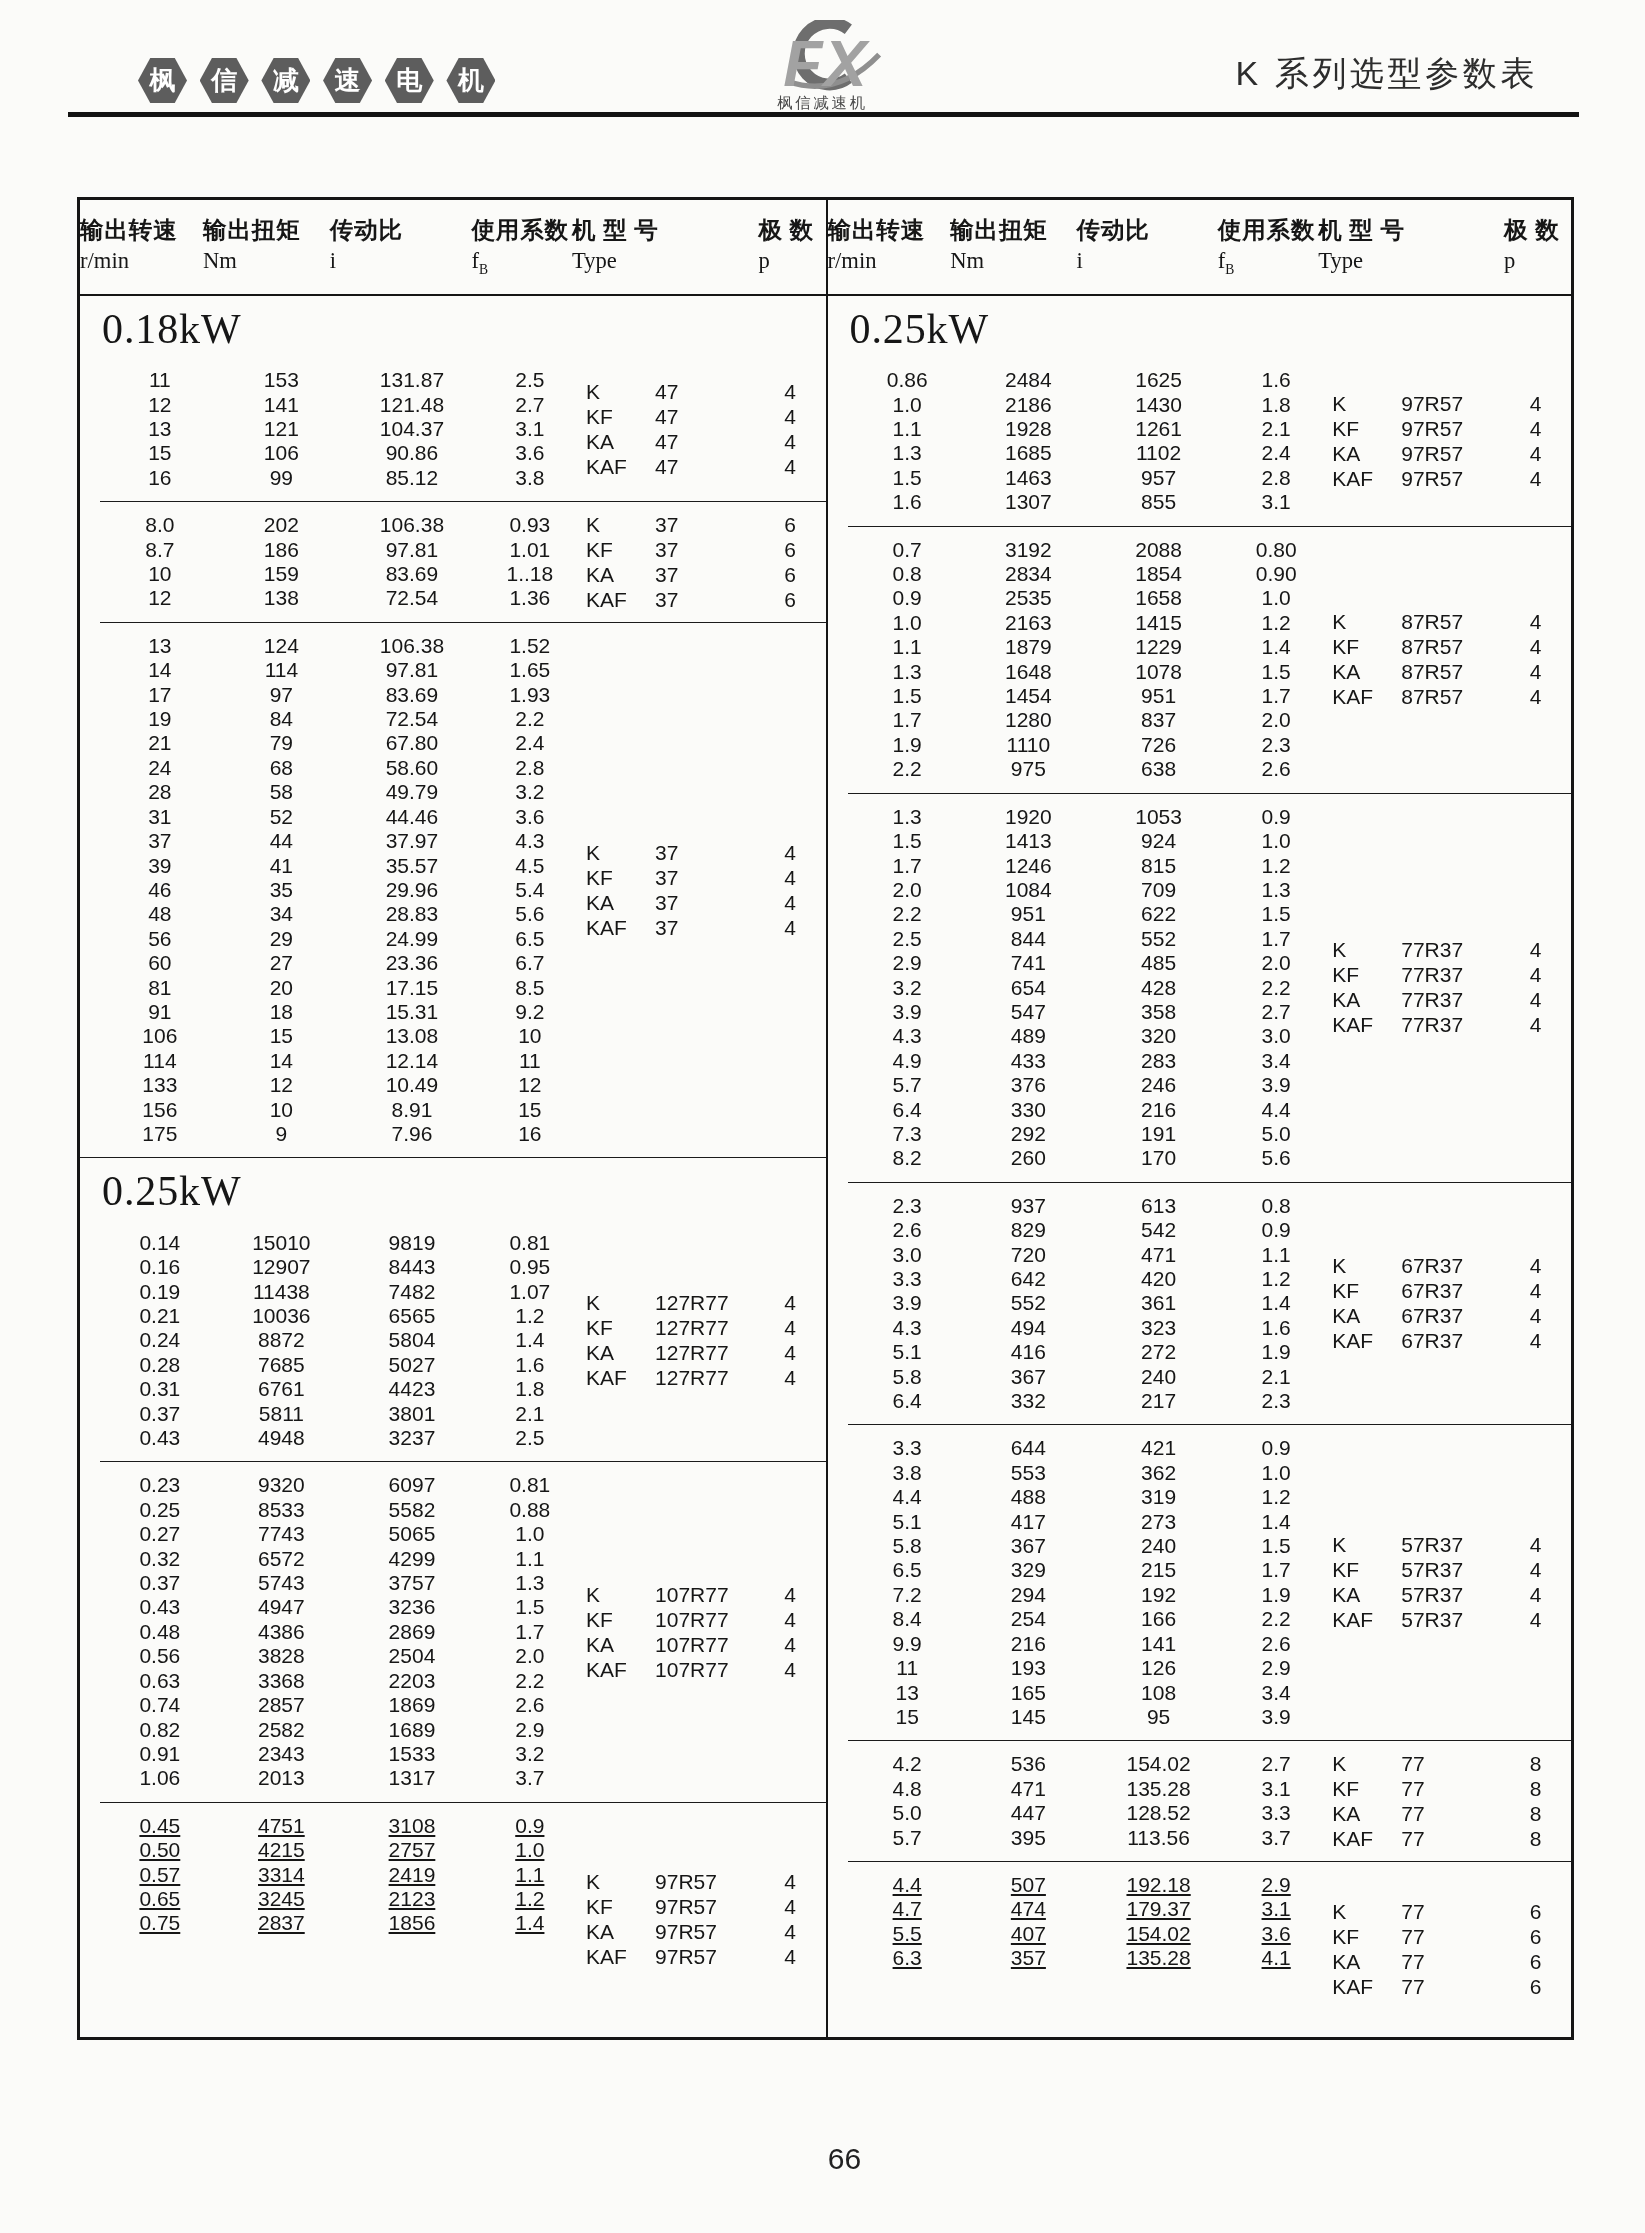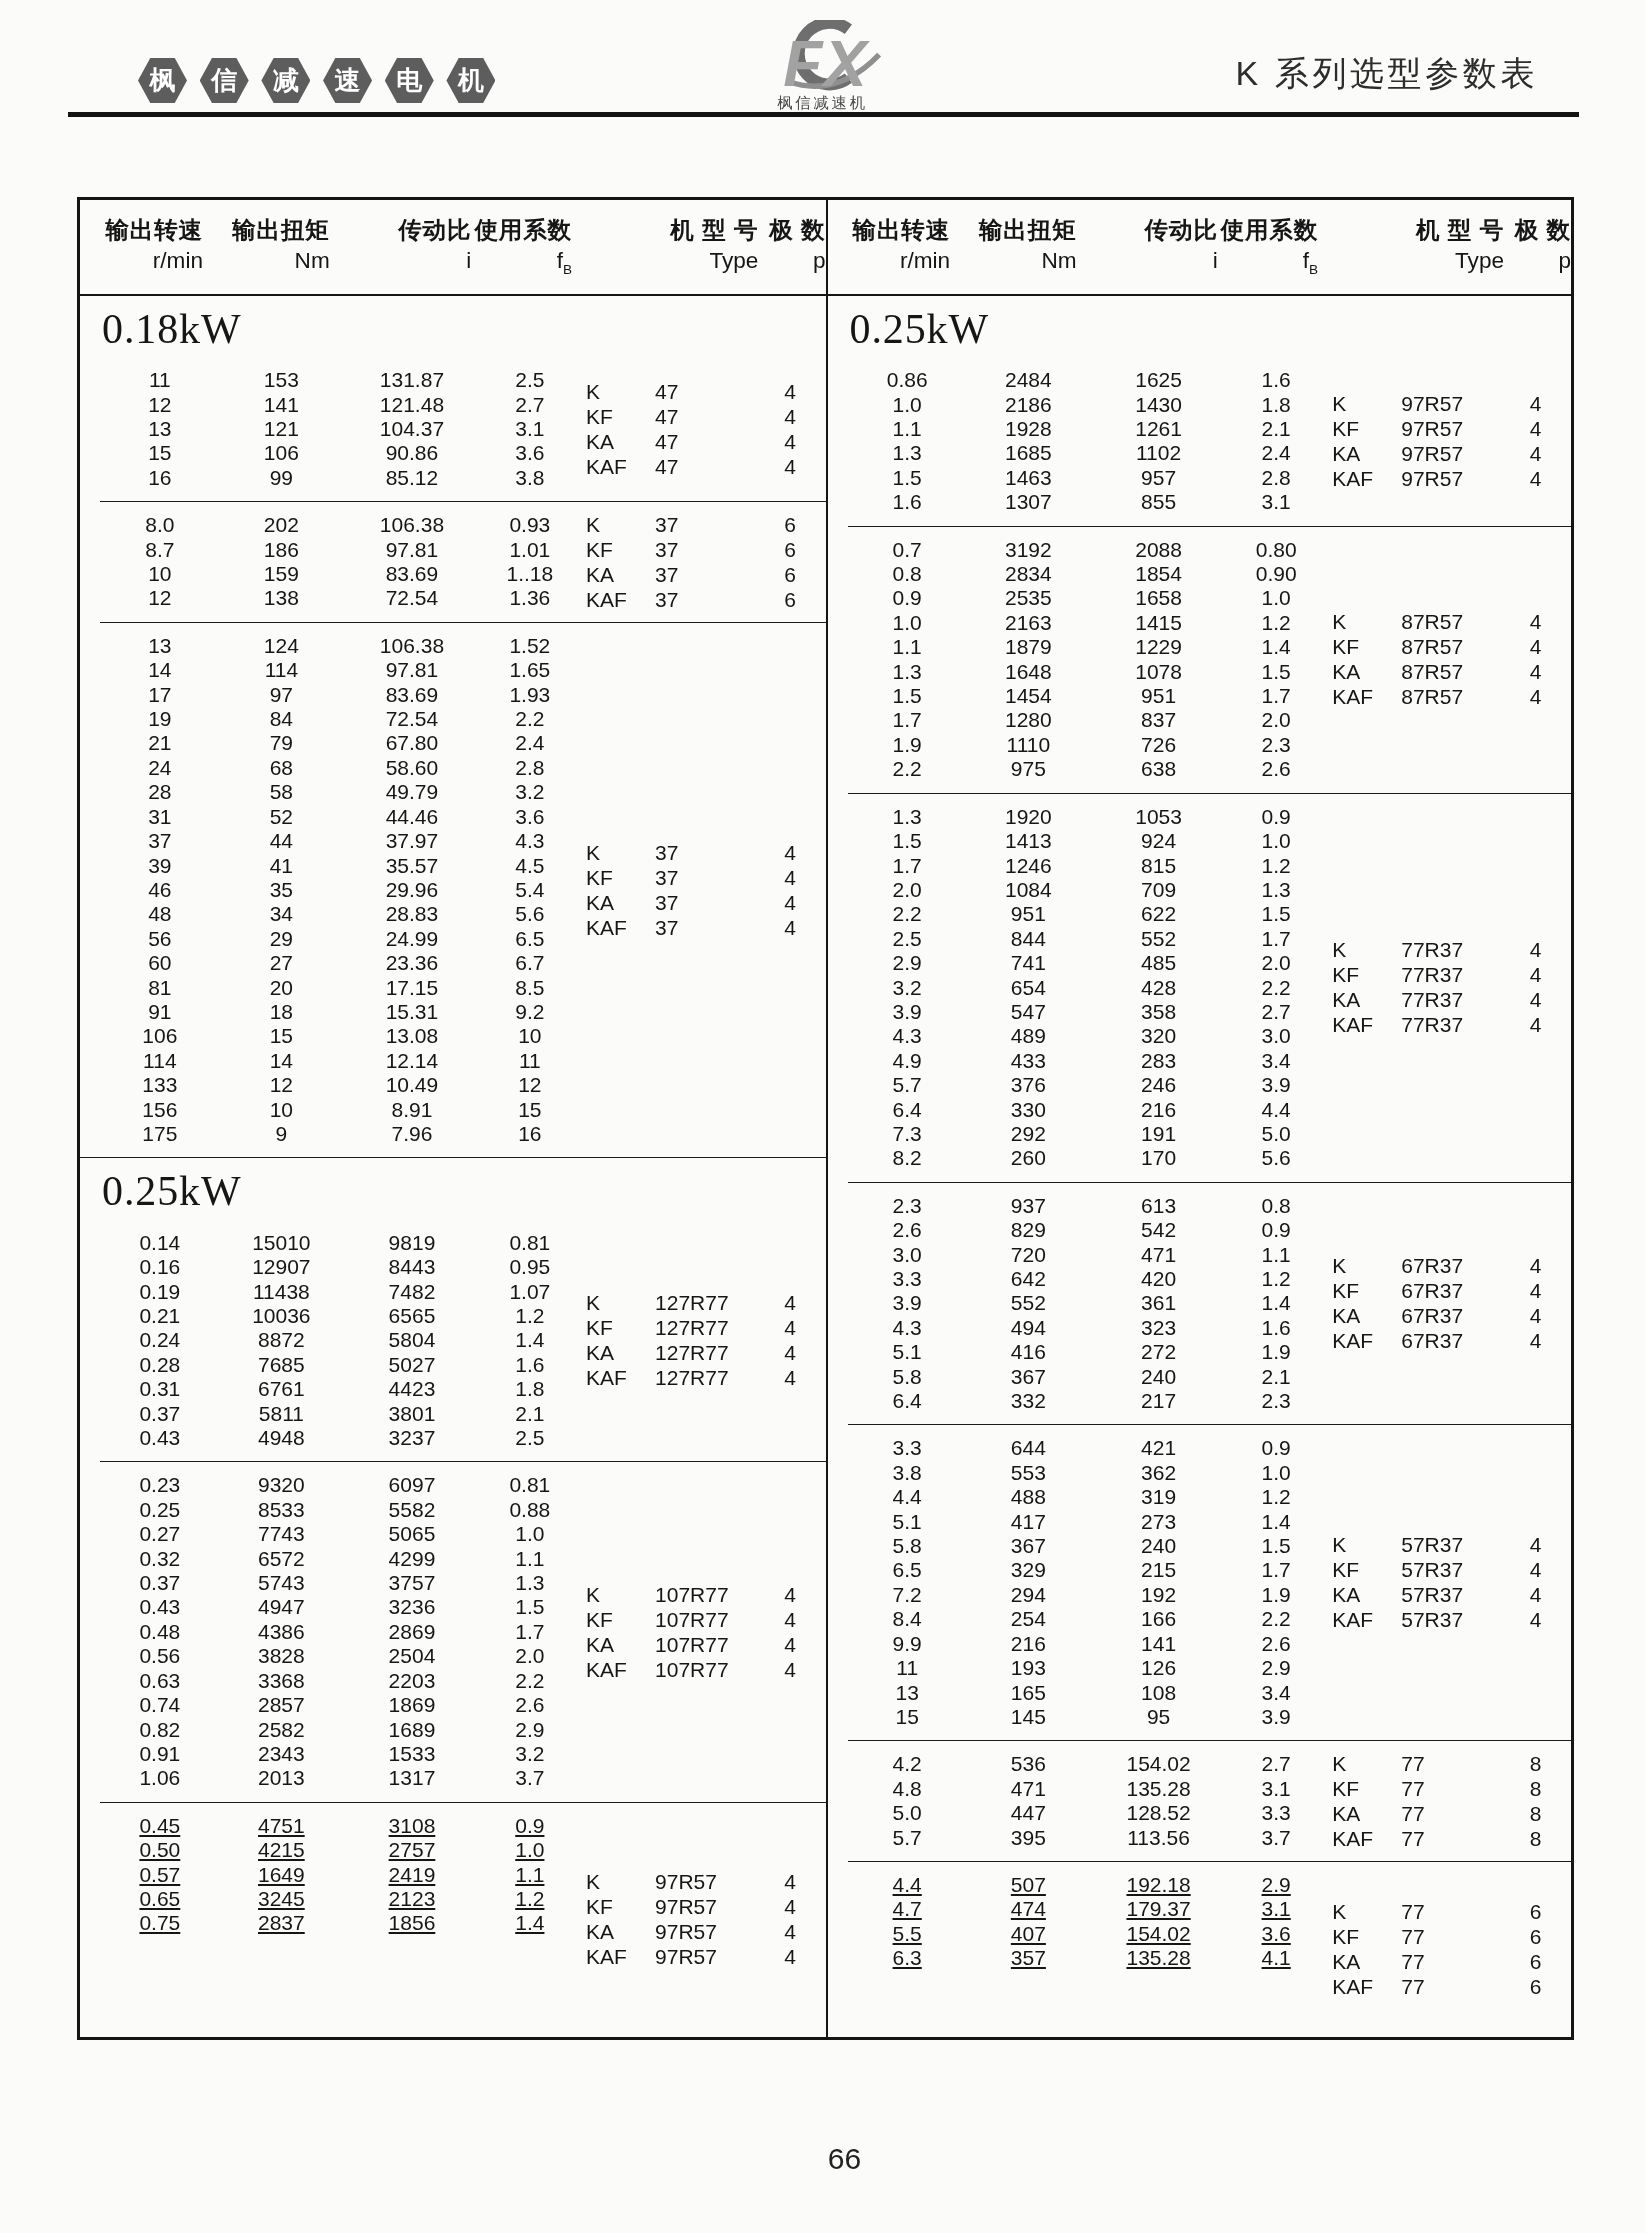--- a/index.html
+++ b/index.html
@@ -32,21 +32,21 @@
   .big-table{
     position:absolute;left:77px;top:197px;width:1497px;height:1843px;
     border:3.6px solid #151515;display:flex;box-sizing:border-box;background:transparent;
   }
   .panel{width:50%;display:flex;flex-direction:column;box-sizing:border-box;}
   .panel + .panel{border-left:2.7px solid #151515;}
   .panel-head{padding:16.3px 0 9px;border-bottom:2.7px solid #151515;}
   .panel-body{display:flex;flex-direction:column;flex:1;}
   .panel-body > .block:last-child{flex:1;text-decoration:underline;}
   .drow{display:grid;grid-template-columns:16.5% 17% 19% 13.5% 25% 9%;}
-  .hcell{text-align:right;}
+  .hcell{text-align:left;font-family:Liberation Serif, serif;}
   .labels .hcell{font-size:23.5px;font-weight:bold;line-height:29px;letter-spacing:0.9px;}
   .units .hcell{font-size:22.6px;line-height:31px;}
   .units sub{font-size:13.6px;}
   .section-heading{
     font-family:"Liberation Serif", serif;font-size:42px;letter-spacing:0.9px;
     padding:11px 0 5.4px 22px;line-height:45px;
   }
   .block{position:relative;padding:11px 0;margin-left:20px;}
   .divider{border-top:1.8px solid #1b1b1b;}
   .cell{font-size:21px;line-height:24.4px;text-align:center;white-space:nowrap;}
@@ -546,21 +546,21 @@
               <div class="cell">0.9</div>
             </div>
             <div class="drow vals">
               <div class="cell">0.50</div>
               <div class="cell">4215</div>
               <div class="cell">2757</div>
               <div class="cell">1.0</div>
             </div>
             <div class="drow vals">
               <div class="cell">0.57</div>
-              <div class="cell">1649</div>
+              <div class="cell">3314</div>
               <div class="cell">2419</div>
               <div class="cell">1.1</div>
             </div>
             <div class="drow vals">
               <div class="cell">0.65</div>
               <div class="cell">3245</div>
               <div class="cell">2123</div>
               <div class="cell">1.2</div>
             </div>
             <div class="drow vals">

